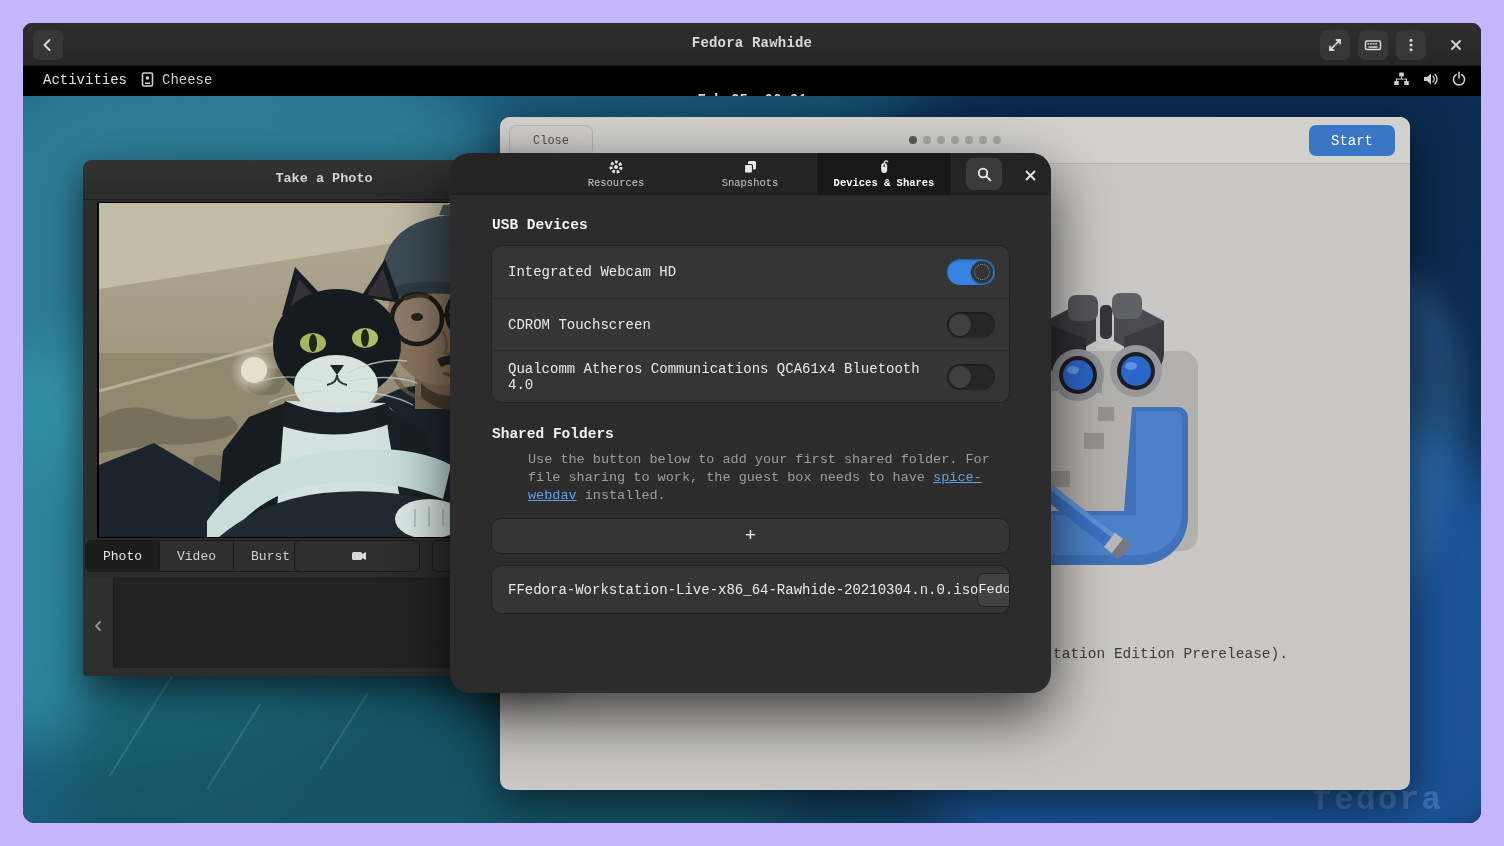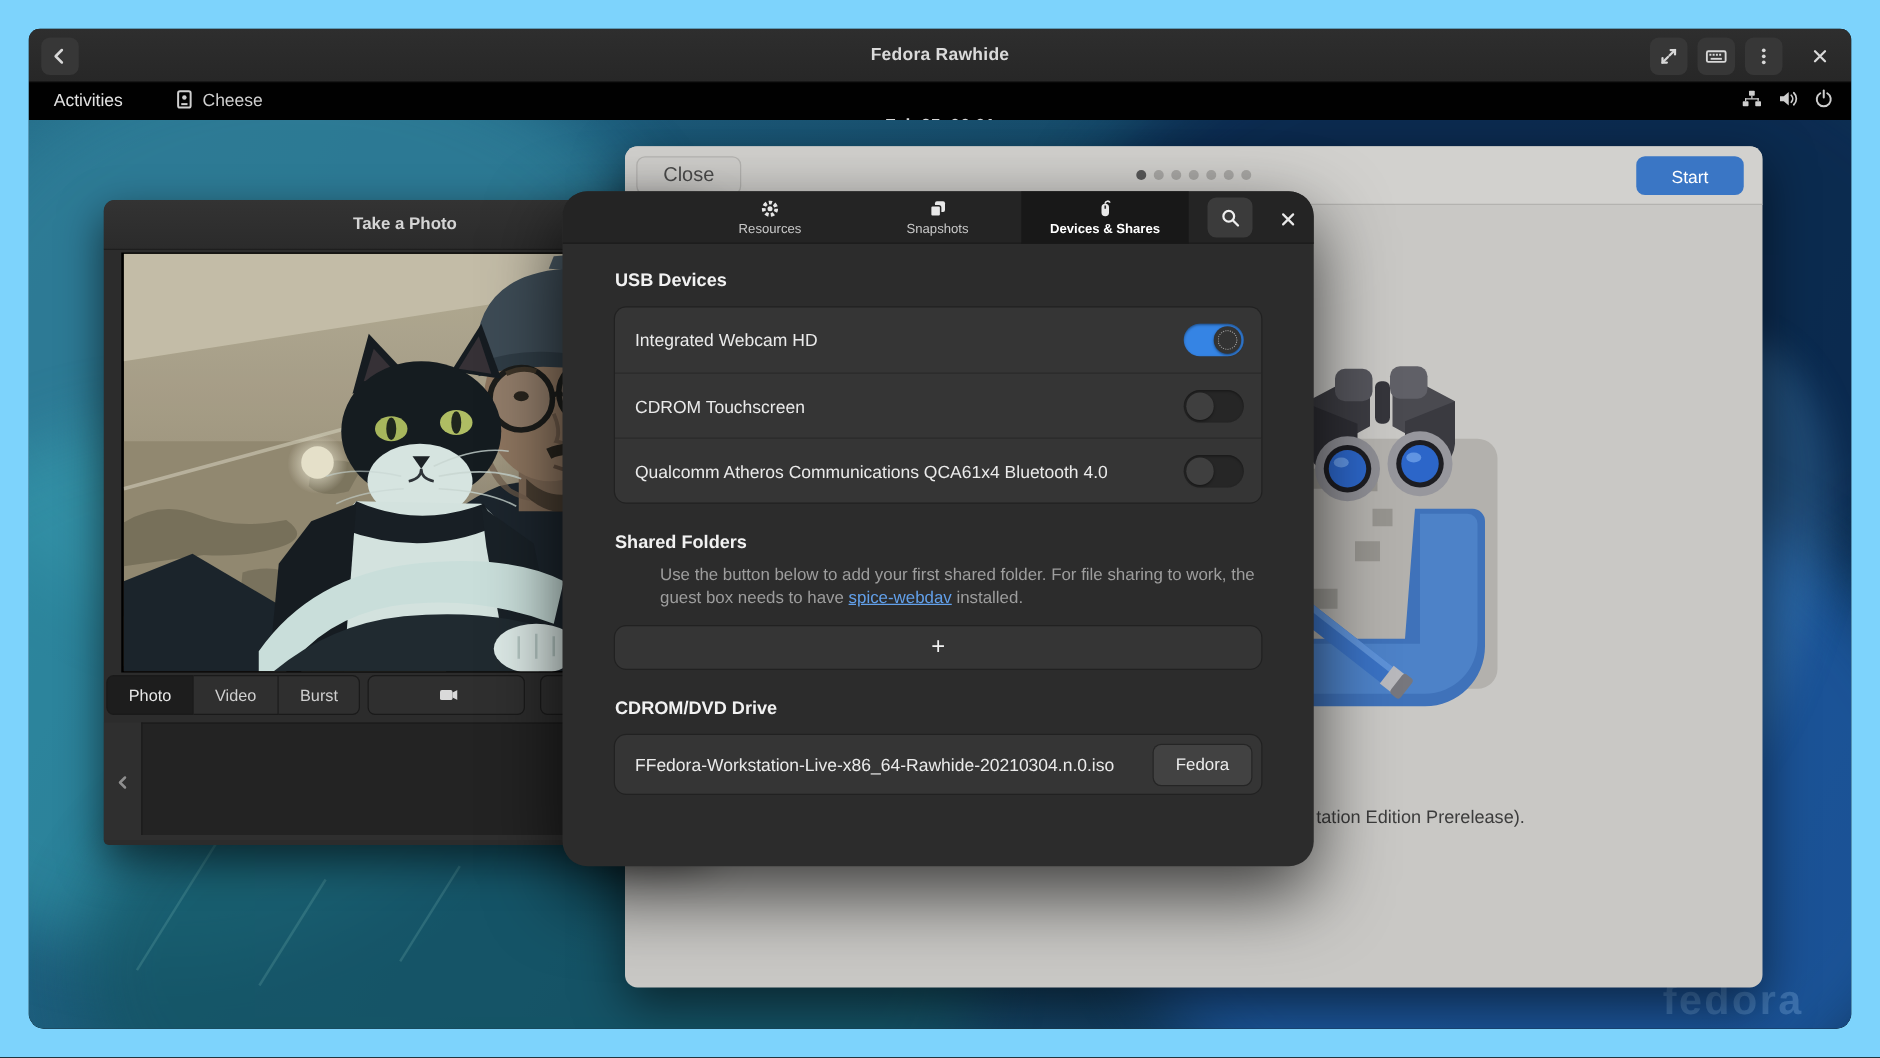--- a/index.html
+++ b/index.html
@@ -1,18 +1,18 @@
 <!DOCTYPE html>
 <html><head>
 <meta charset="utf-8">
 <style>
   * { margin:0; padding:0; box-sizing:border-box; }
   html,body { background:#000; }
   body { font-family:"Liberation Sans", sans-serif; }
-  #screen { position:relative; width:1504px; height:846px; background:#7dd3fc; overflow:hidden; }
+  #screen { position:relative; width:1504px; height:846px; background:#c4b5fd; overflow:hidden;font-family:Liberation Mono, monospace; }
 
   
   #boxes-window { position:absolute; left:23px; top:23px; width:1458px; height:800px; border-radius:9px 9px 12px 12px; overflow:hidden; background:#000; }
   #titlebar { position:absolute; left:0; top:0; width:100%; height:43px;
     background:linear-gradient(#2e2e2e,#272727); border-bottom:1px solid #1c1c1c; }
   #titlebar .win-title { position:absolute; left:0; right:0; top:12px; text-align:center;
     color:#dadada; font-weight:bold; font-size:14px; letter-spacing:.2px; }
   .tb-btn { position:absolute; top:7px; width:30px; height:30px; border-radius:7px; background:#373737;
     display:flex; align-items:center; justify-content:center; }
   .tb-flat { background:transparent; }
@@ -36,21 +36,21 @@
   .blob { position:absolute; border-radius:50%; filter:blur(26px); }
   #wm-watermark { position:absolute; right:38px; bottom:4px; font-size:33px; font-weight:bold;
     color:rgba(115,165,215,.38); letter-spacing:2px; z-index:1; }
   .streak { position:absolute; width:2px; height:130px; background:rgba(150,210,200,.18); transform:rotate(32deg); }
 
   
   #guest-window { position:absolute; left:477px; top:21px; width:910px; height:673px; z-index:5;
     background:#c9c8c5; border-radius:10px; box-shadow:0 14px 40px rgba(0,0,0,.55); overflow:hidden; }
   #guest-header { position:absolute; left:0; top:0; width:100%; height:47px; background:#d2d1ce; border-bottom:1px solid #b4b3b0; }
   #guest-close { position:absolute; left:9px; top:8px; width:84px; height:31px; border:1px solid #b6b5b2; border-radius:7px;
-    color:#4c4c4c; font-size:16px; display:flex; align-items:center; justify-content:center; background:#d0cfcc; }
+    color:#4c4c4c; font-size:12px; display:flex; align-items:center; justify-content:center; background:#d0cfcc; }
   #guest-start { position:absolute; right:15px; top:8px; width:86px; height:31px; background:#3a76c5; border-radius:7px;
     color:#fff; font-size:14px; display:flex; align-items:center; justify-content:center; }
   #carousel-dots { position:absolute; left:0; right:0; top:19px; display:flex; justify-content:center; gap:6px; }
   .dot { width:8px; height:8px; border-radius:50%; background:#aaa9a6; }
   .dot.active { background:#595959; }
   #guest-caption { position:absolute; left:553px; top:529px; color:#3c3c3c; font-size:14.5px; }
   #tour-illustration { position:absolute; left:450px; top:162px; }
 
   
   #cheese-window { position:absolute; left:60px; top:64px; width:482px; height:516px; z-index:10;
@@ -470,21 +470,20 @@
               <div class="toggle clickable">
                   <div class="knob"></div>
                 </div>
             </div>
           </div>
 
           <div class="section-title" id="shared-title">Shared Folders</div>
           <p id="shared-desc"><span>Use the button below to add your first shared folder. For file sharing to work, the guest box needs to have </span><a href="#">spice-webdav</a><span> installed.</span></p>
           <div id="add-shared-button" class="clickable">+</div>
 
-          <div class="section-title" id="cdrom-title">CDROM/DVD Drive</div>
           <div class="card">
             <div id="cdrom-row">
               <div id="cdrom-file">FFedora-Workstation-Live-x86_64-Rawhide-20210304.n.0.iso</div>
               <div id="remove-button" class="clickable">Fedora</div>
             </div>
           </div>
         </div>
       </div>
 
     </div>

